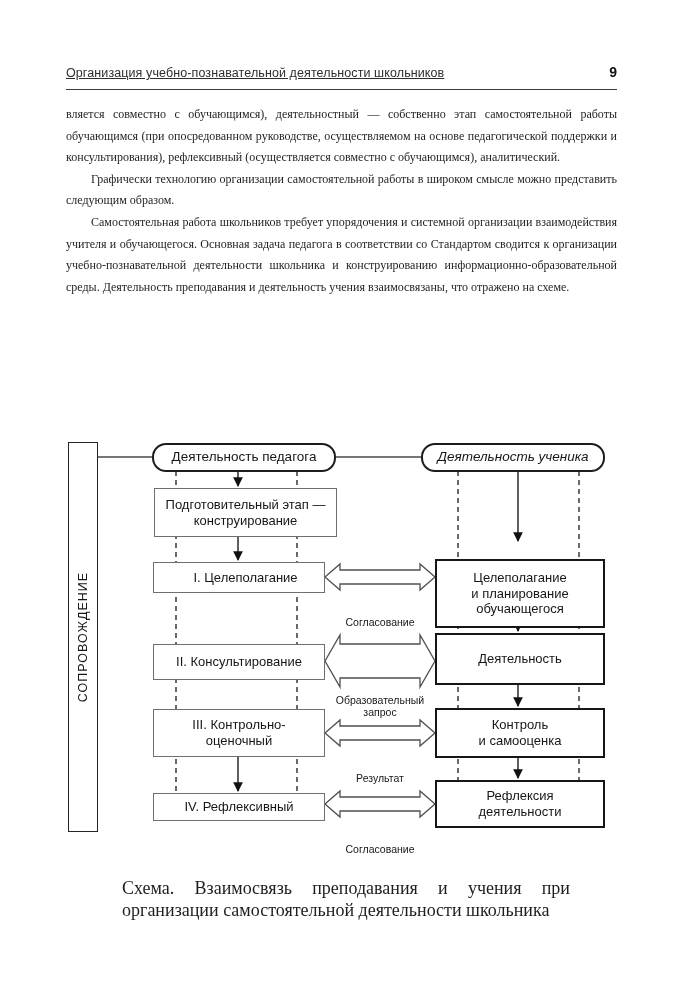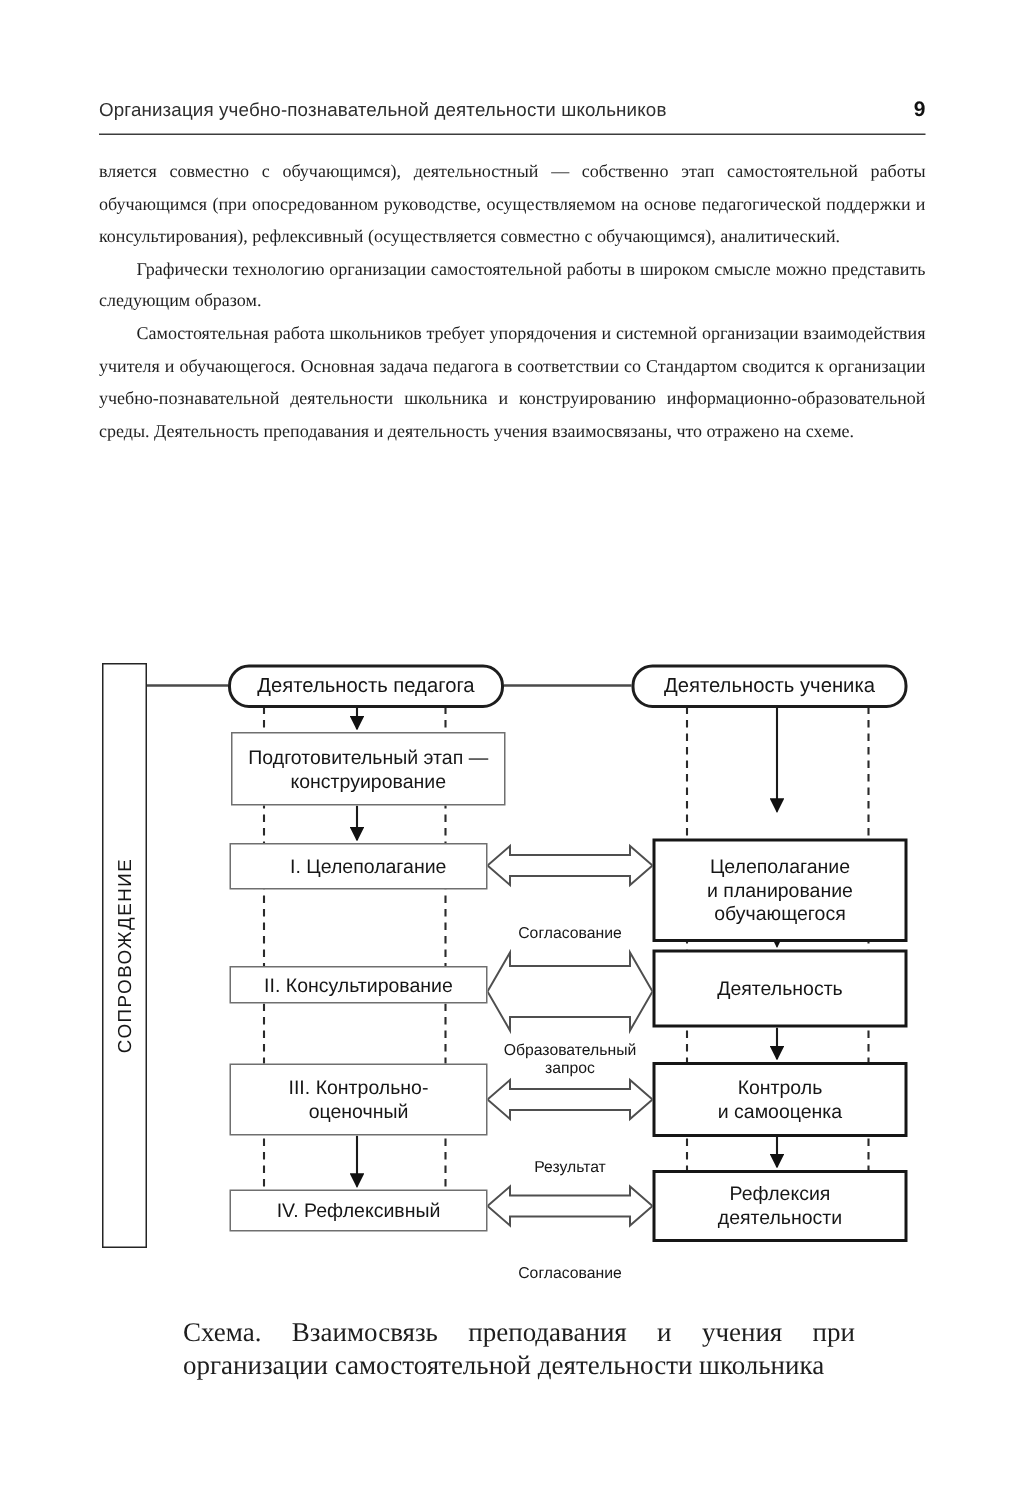--- a/index.html
+++ b/index.html
@@ -10,21 +10,21 @@
     background: #ffffff;
     overflow: hidden;
     font-family: "Liberation Sans", "DejaVu Sans", sans-serif;
     color: #1c1c1c;
   }
   
   .runhead {
     position: absolute; left: 66px; top: 64px; width: 551px;
     display: flex; justify-content: space-between; align-items: baseline;
   }
-  .runhead-title { font-size: 12.5px; color: #2e2e2e; letter-spacing: 0.1px; }
+  .runhead-title { font-size: 12.5px; color: #2e2e2e; letter-spacing: 0.1px; text-decoration: underline; }
   .runhead-num  { font-size: 14px; font-weight: bold; color: #111; }
   .runhead-rule {
     position: absolute; left: 66px; top: 89px; width: 551px; height: 1px;
     background: #3c3c3c;
   }
   
   .bodytext {
     position: absolute; left: 66px; top: 104px; width: 551px;
     font-family: "Liberation Serif", "DejaVu Serif", serif;
     font-size: 12px; line-height: 21.6px;
@@ -124,26 +124,26 @@
         <polygon points="325,298 340,285 340,291 420,291 420,285 435,298 420,311 420,305 340,305 340,311"></polygon>
         <polygon points="325,369 340,356 340,362 420,362 420,356 435,369 420,382 420,376 340,376 340,382"></polygon>
       </g>
     </svg>
 
     <div class="sidebar">
       <span class="sidebar-text">СОПРОВОЖДЕНИЕ</span>
     </div>
 
     <div class="dbox round" style="left:152px; top:8px; width:184px; height:29px;">Деятельность педагога</div>
-    <div class="dbox round" style="left:421px; top:8px; width:184px; height:29px;">Деятельность ученика</div>
+    <div class="dbox round" style="left:421px; top:8px; width:184px; height:29px;font-style:italic;">Деятельность ученика</div>
 
     <div class="dbox lbox" style="left:154px; top:53px;  width:183px; height:49px;">Подготовительный этап —
 конструирование</div>
     <div class="dbox lbox" style="left:153px; top:127px; width:172px; height:31px;padding-left:13px;">I. Целеполагание</div>
-    <div class="dbox lbox" style="left:153px; top:209px; width:172px; height:25px;text-align:right;">II. Консультирование</div>
+    <div class="dbox lbox" style="left:153px; top:209px; width:172px; height:36px;text-align:right;">II. Консультирование</div>
     <div class="dbox lbox" style="left:153px; top:274px; width:172px; height:48px;">III. Контрольно-
 оценочный</div>
     <div class="dbox lbox" style="left:153px; top:358px; width:172px; height:28px;">IV. Рефлексивный</div>
 
     <div class="dbox rbox" style="left:435px; top:108px; width:170px; height:69px;margin-top:16px;">Целеполагание
 и планирование
 обучающегося</div>
     <div class="dbox rbox" style="left:435px; top:198px; width:170px; height:52px;">Деятельность</div>
     <div class="dbox rbox" style="left:435px; top:273px; width:170px; height:50px;">Контроль
 и самооценка</div>

